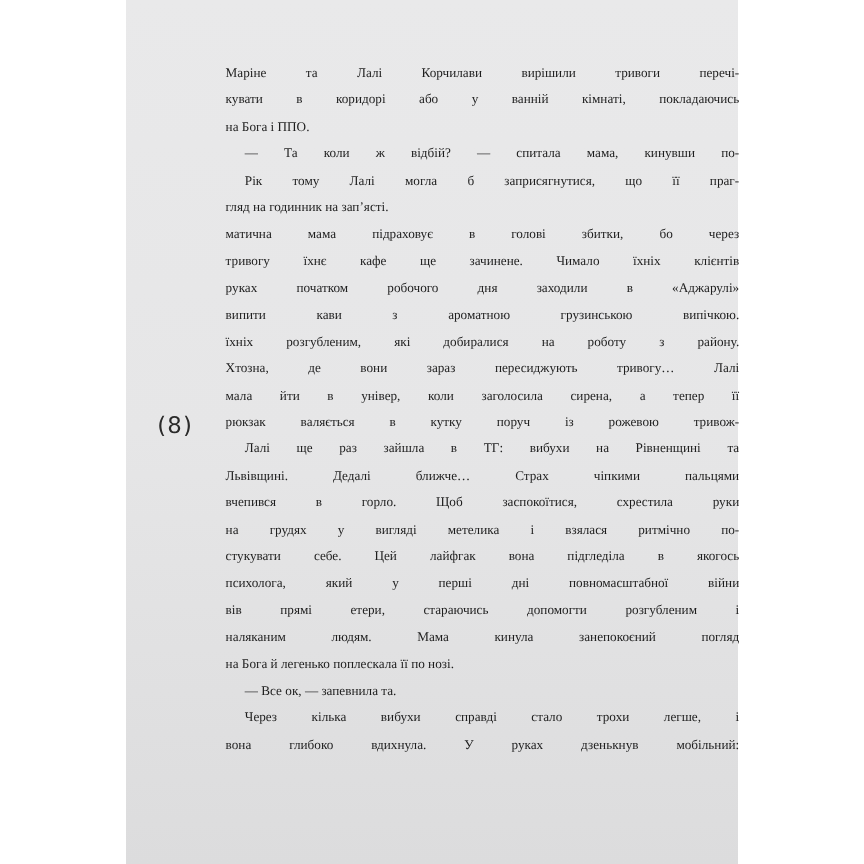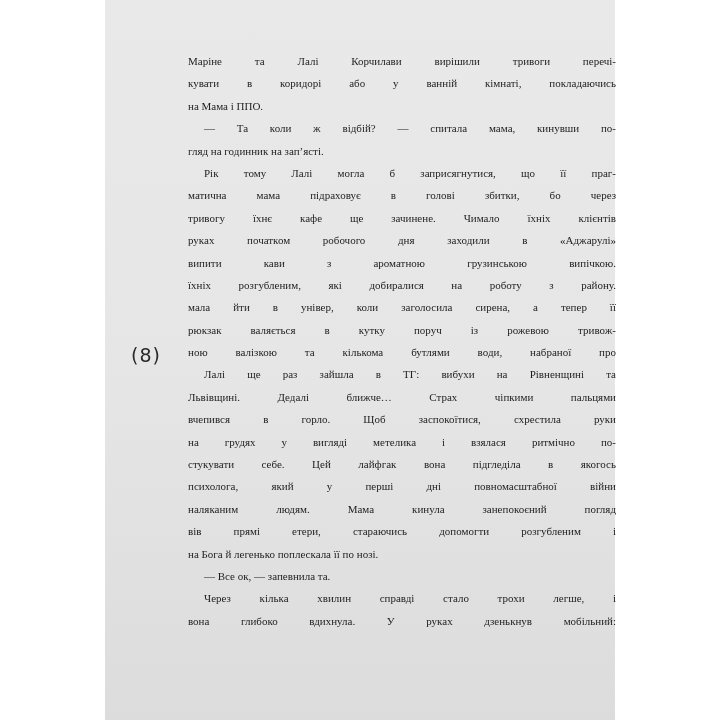--- a/index.html
+++ b/index.html
@@ -55,42 +55,42 @@
 <body>
 
 <div class="page"></div>
 
 <div class="page-number">(8)</div>
 
 <div class="text-block">
 
   <span class="line">Маріне та Лалі Корчилави вирішили тривоги перечі-</span>
   <span class="line">кувати в коридорі або у ванній кімнаті, покладаючись</span>
-  <span class="line last">на Мама і ППО.</span>
+  <span class="line last">на Бога і ППО.</span>
 
   <span class="line indent">— Та коли ж відбій? — спитала мама, кинувши по-</span>
+  <span class="line indent">Рік тому Лалі могла б заприсягнутися, що її праг-</span>
+
   <span class="line last">гляд на годинник на зап’ясті.</span>
-
-  <span class="line indent">Рік тому Лалі могла б заприсягнутися, що її праг-</span>
   <span class="line">матична мама підраховує в голові збитки, бо через</span>
   <span class="line">тривогу їхнє кафе ще зачинене. Чимало їхніх клієнтів</span>
   <span class="line">руках початком робочого дня заходили в «Аджарулі»</span>
   <span class="line">випити кави з ароматною грузинською випічкою.</span>
   <span class="line">їхніх розгубленим, які добиралися на роботу з району.</span>
+  <span class="line">Хтозна, де вони зараз пересиджують тривогу… Лалі</span>
   <span class="line">мала йти в універ, коли заголосила сирена, а тепер її</span>
   <span class="line">рюкзак валяється в кутку поруч із рожевою тривож-</span>
-  <span class="line">ною валізкою та кількома бутлями води, набраної про</span>
 
   <span class="line indent">Лалі ще раз зайшла в ТГ: вибухи на Рівненщині та</span>
   <span class="line">Львівщині. Дедалі ближче… Страх чіпкими пальцями</span>
   <span class="line">вчепився в горло. Щоб заспокоїтися, схрестила руки</span>
   <span class="line">на грудях у вигляді метелика і взялася ритмічно по-</span>
   <span class="line">стукувати себе. Цей лайфгак вона підгледіла в якогось</span>
   <span class="line">психолога, який у перші дні повномасштабної війни</span>
+  <span class="line">вів прямі етери, стараючись допомогти розгубленим і</span>
   <span class="line">наляканим людям. Мама кинула занепокоєний погляд</span>
-  <span class="line">вів прямі етери, стараючись допомогти розгубленим і</span>
   <span class="line last">на Бога й легенько поплескала її по нозі.</span>
 
   <span class="line indent last">— Все ок, — запевнила та.</span>
 
-  <span class="line indent">Через кілька хвилин справді стало трохи легше, і</span>
+  <span class="line indent">Через кілька вибухи справді стало трохи легше, і</span>
   <span class="line">вона глибоко вдихнула. У руках дзенькнув мобільний:</span>
 </div>
 
 </body></html>

